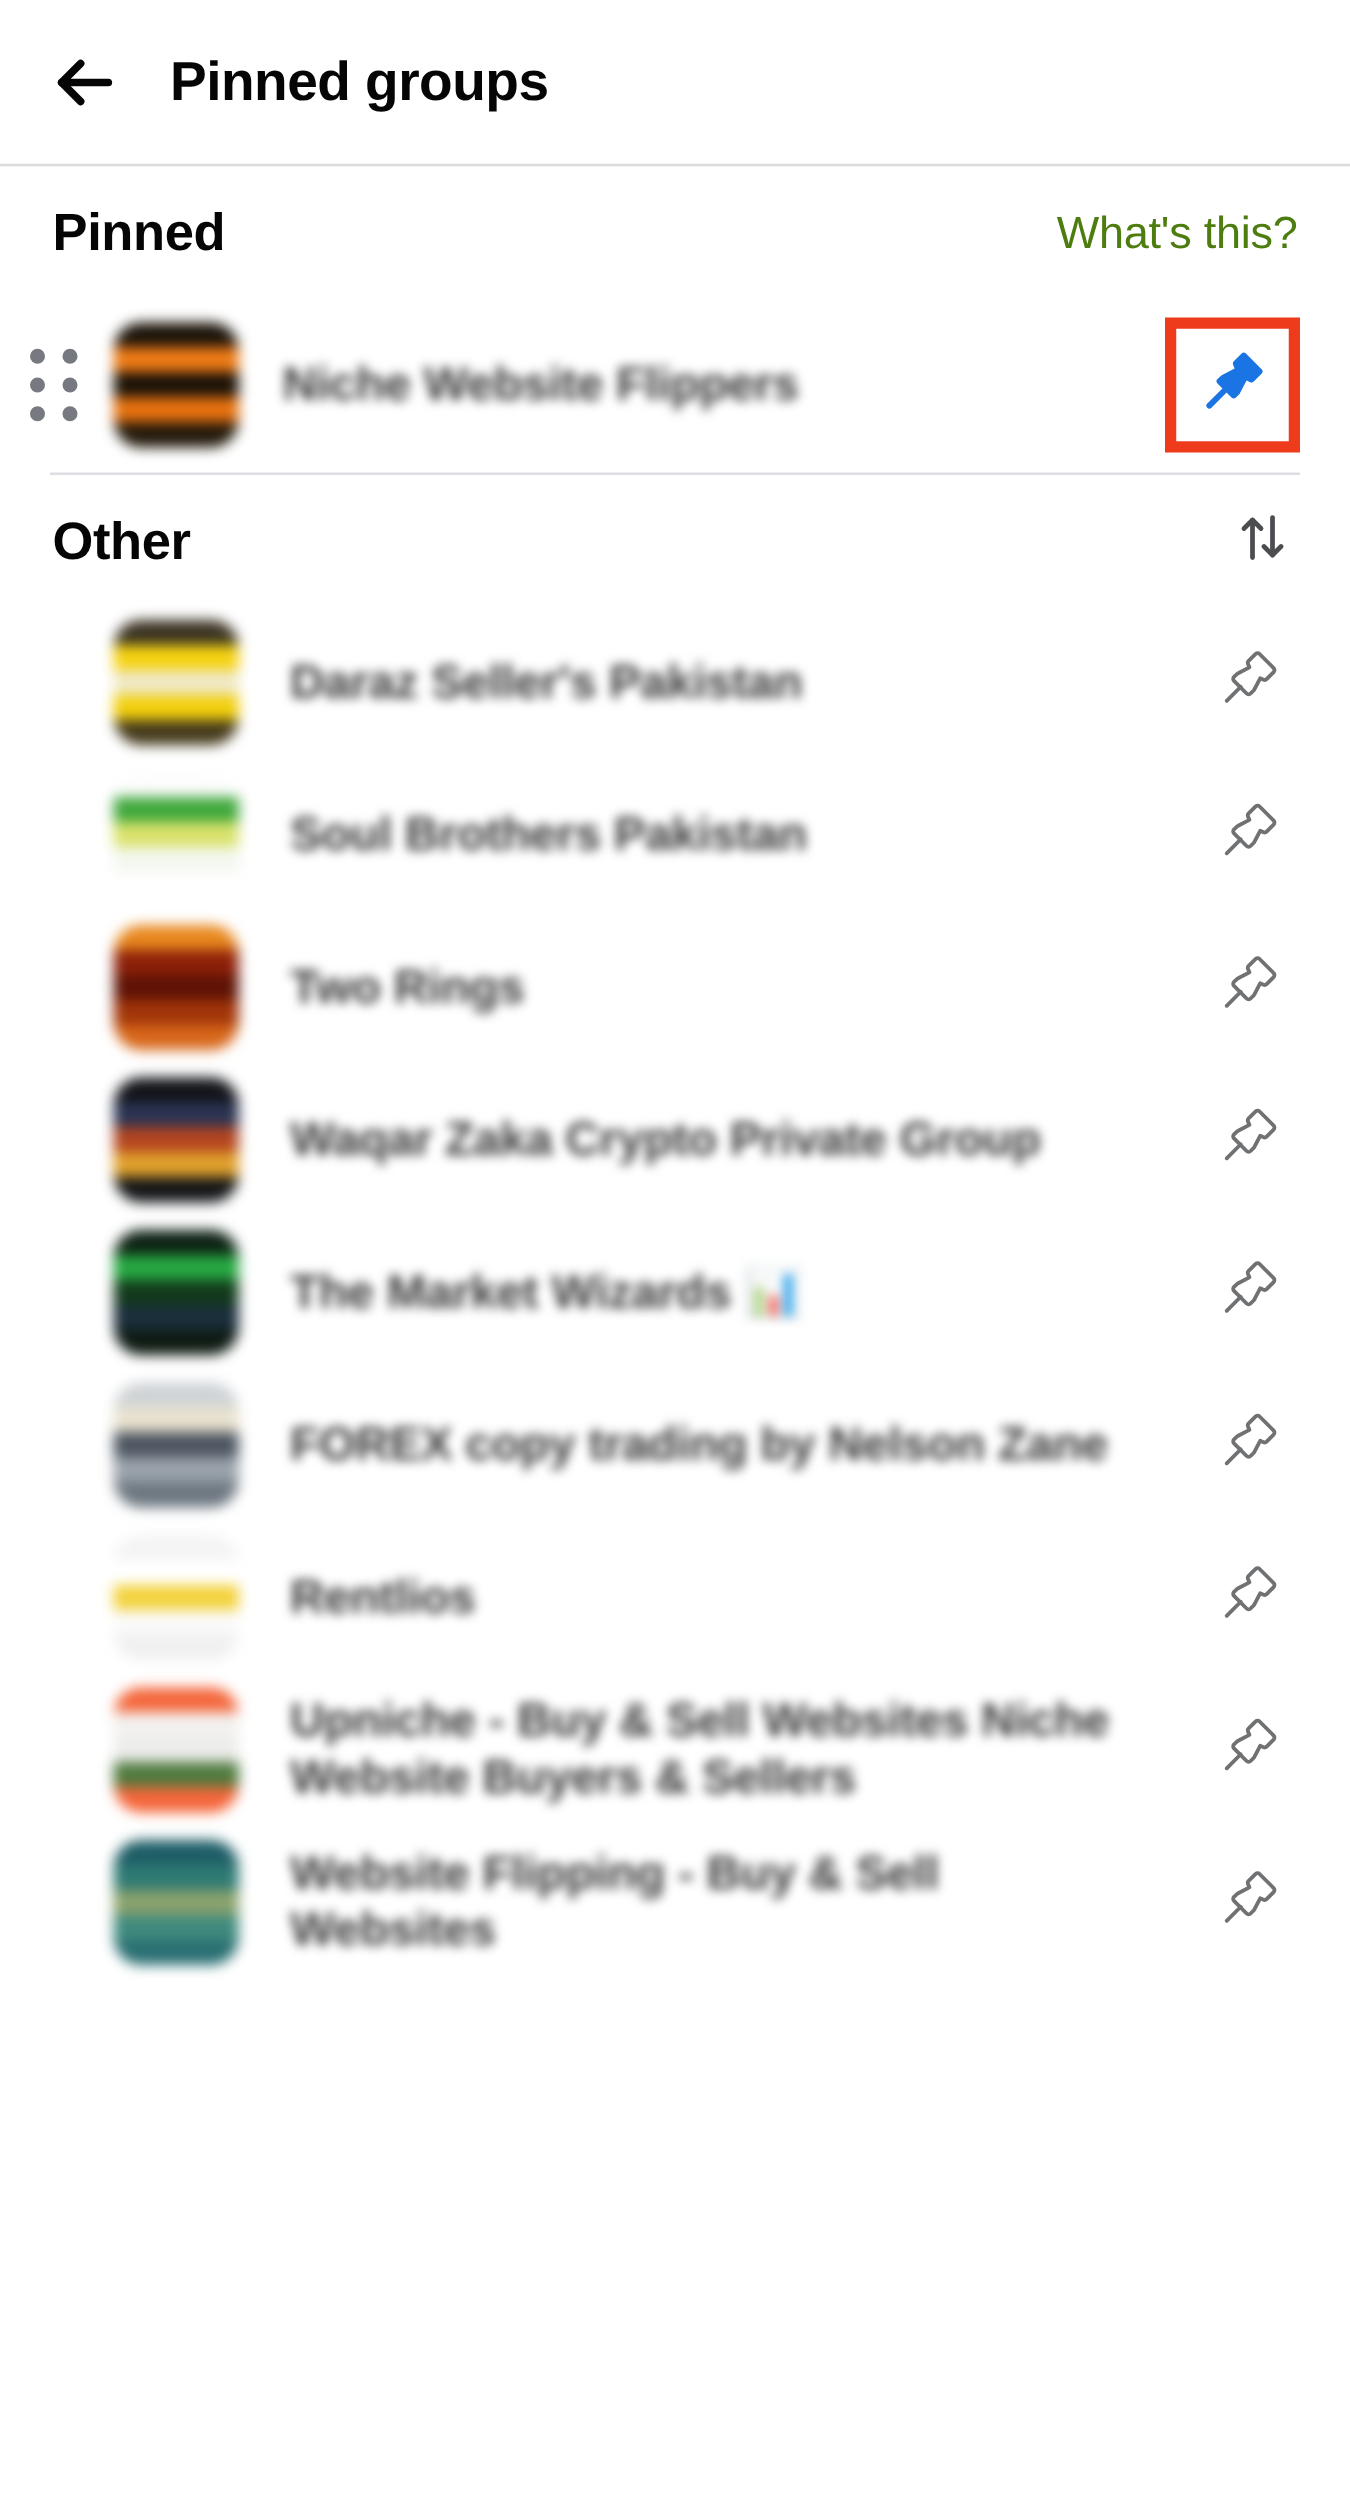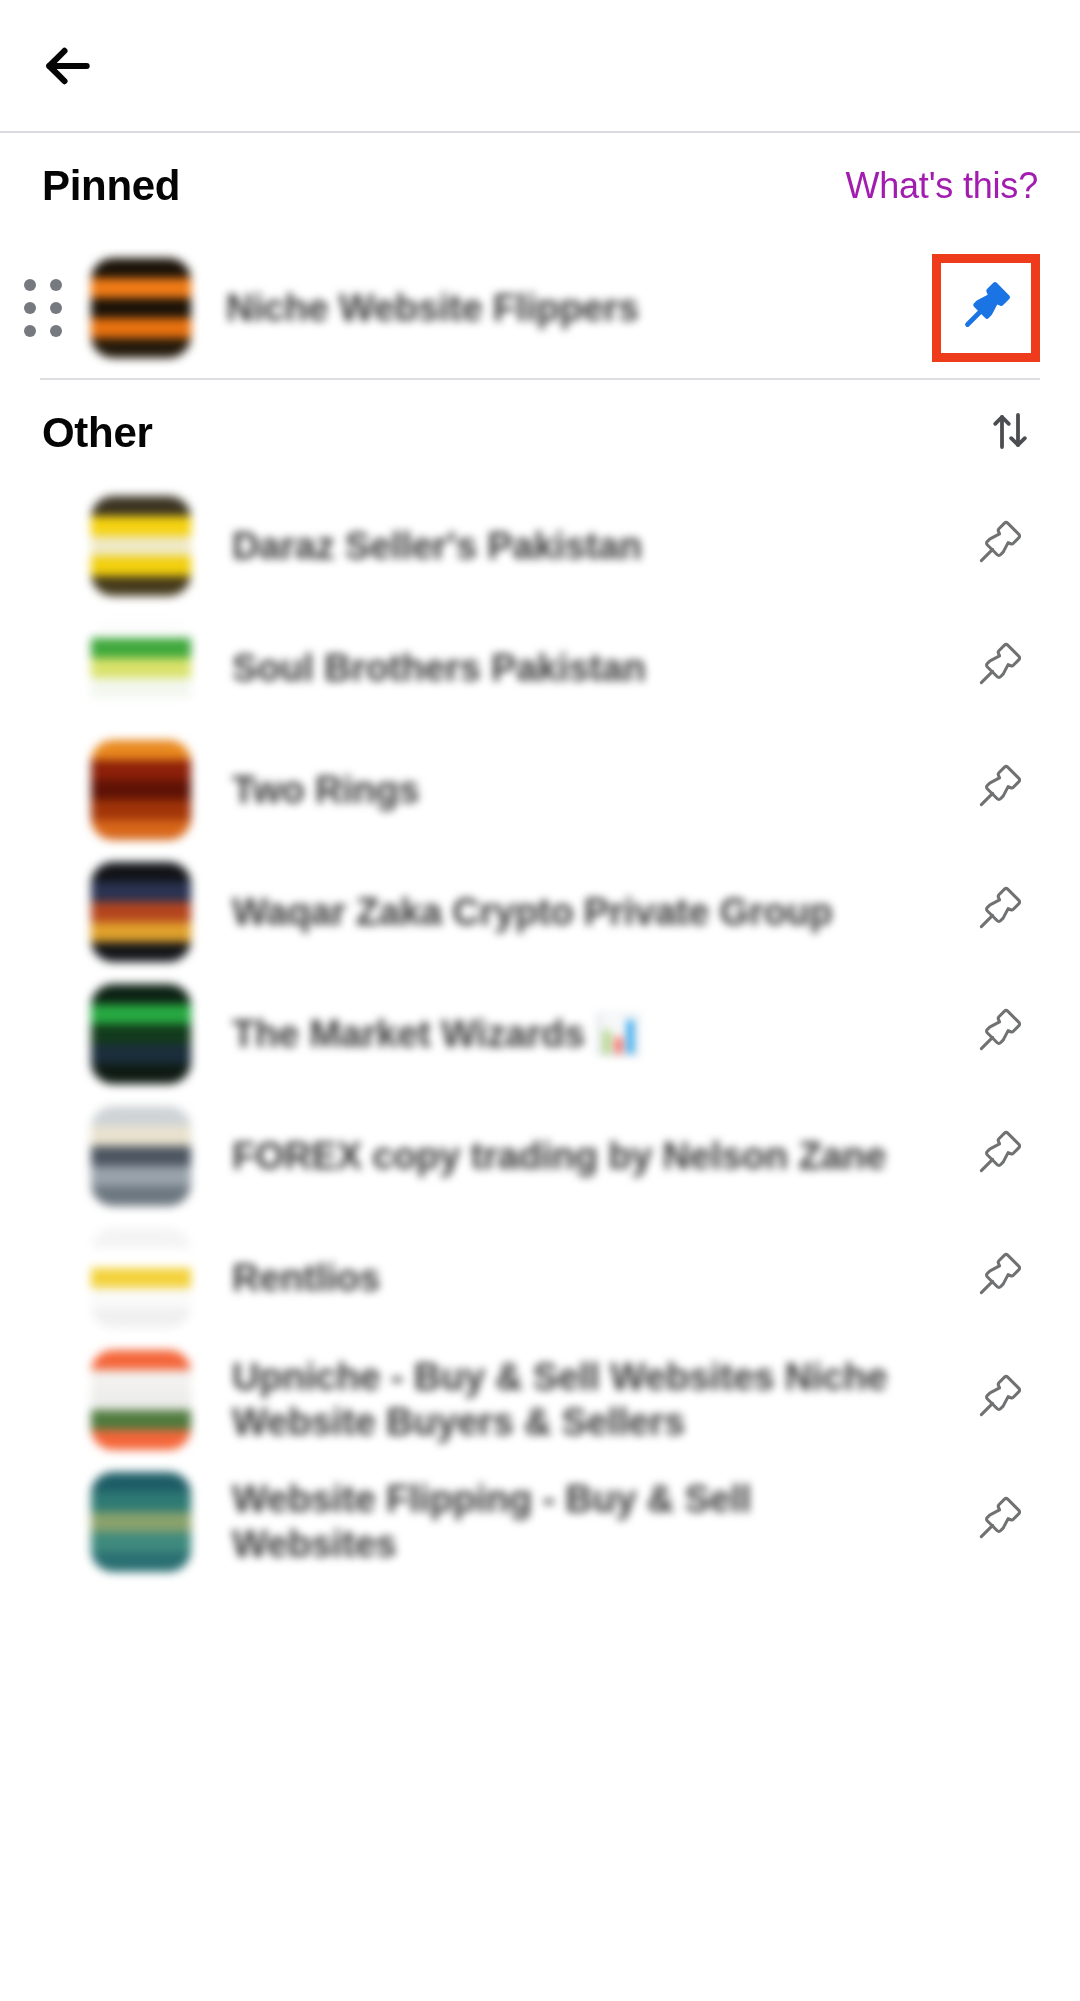--- a/index.html
+++ b/index.html
@@ -43,21 +43,21 @@
     height:105px;
   }
   .section-title {
     font-size:42px;
     font-weight:700;
     letter-spacing:-0.3px;
     color:#050505;
   }
   .whats-this {
     font-size:36px;
-    color:#a21caf;
+    color:#4d7c0f;
     font-weight:400;
     letter-spacing:-0.2px;
     margin-left:14px;
   }
   .sort-btn {
     width:56px; height:56px;
     display:flex; align-items:center; justify-content:center;
   }
 
   
@@ -141,20 +141,21 @@
 
 <div class="appbar">
   <div class="back-btn">
     <span>
       <svg width="56" height="56" viewBox="0 0 24 24" fill="none">
         <path d="M20 12H4" stroke="#050505" stroke-width="2.6" stroke-linecap="round"></path>
         <path d="M10.5 5.5 4 12l6.5 6.5" stroke="#050505" stroke-width="2.6" stroke-linecap="round" stroke-linejoin="round"></path>
       </svg>
     </span>
   </div>
+  <div class="appbar-title">Pinned groups</div>
 </div>
 
 <div class="section-head">
   <div class="section-title">Pinned</div>
   <div class="whats-this">What's this?</div>
 </div>
 
 <div class="row pinned-row">
   <div class="drag-handle">
     <div class="dots-grid">

